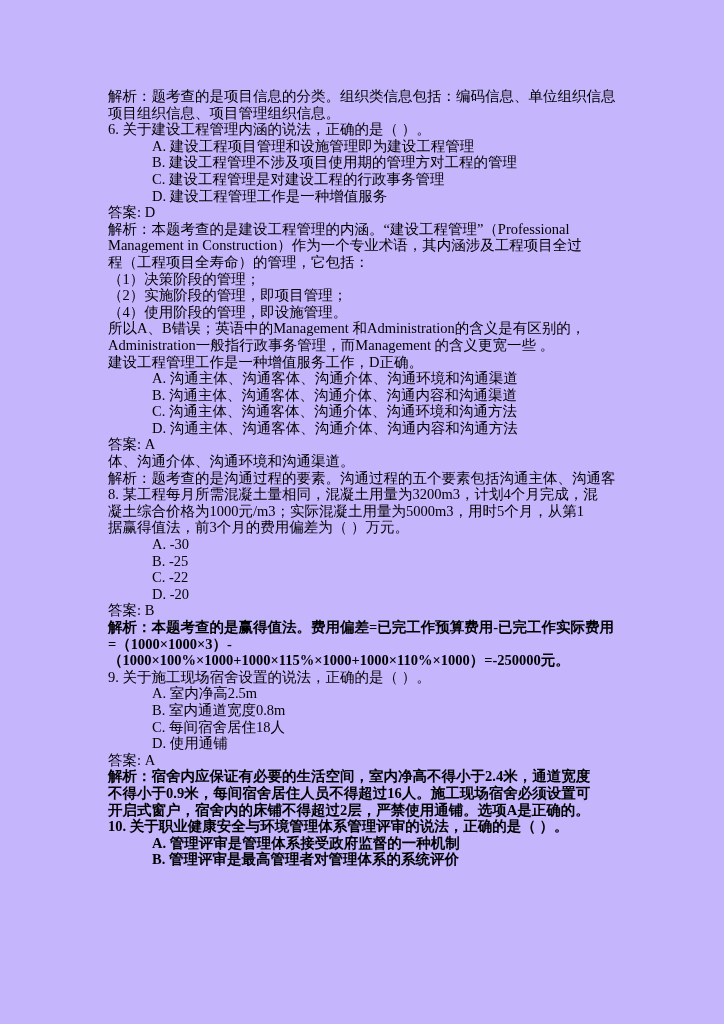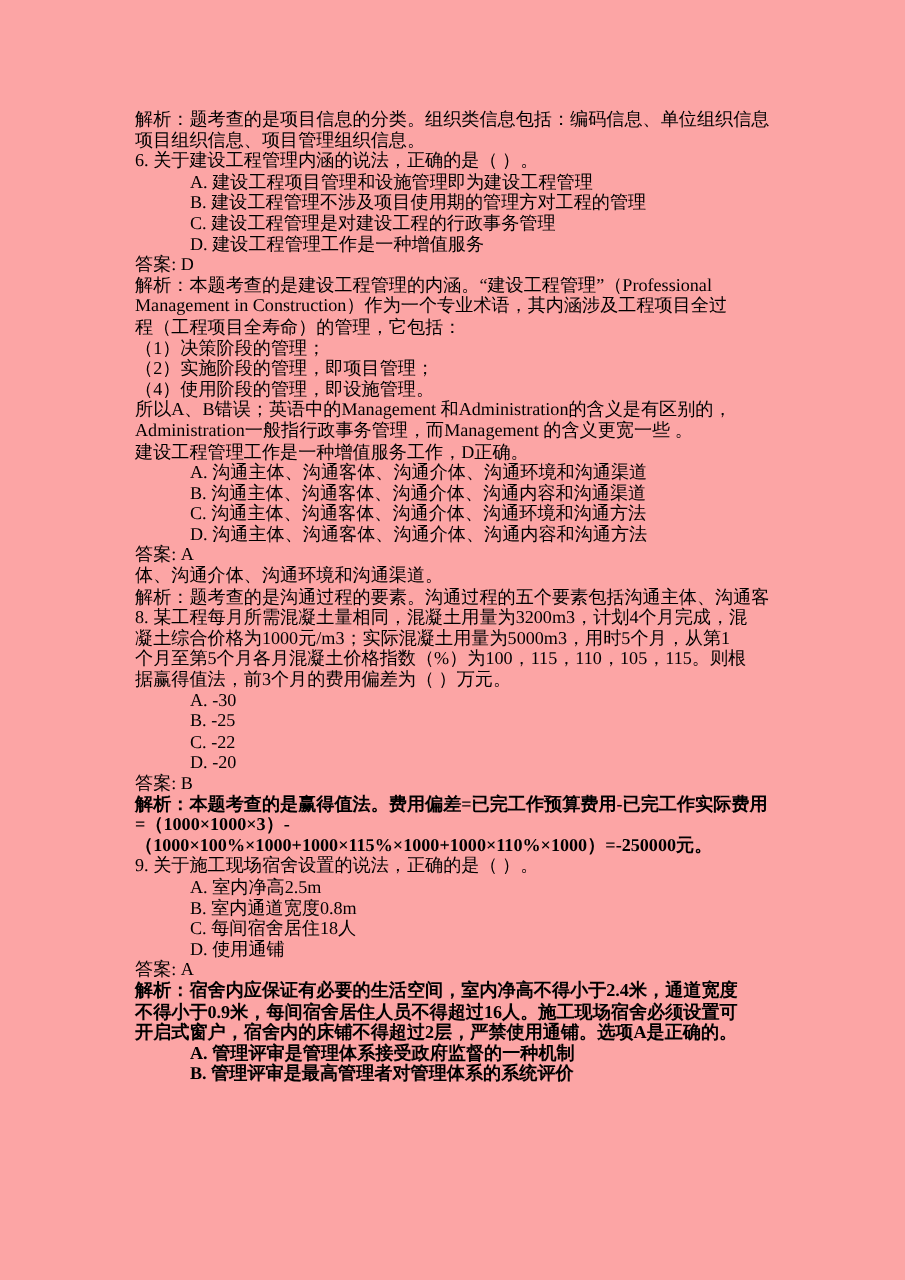--- a/index.html
+++ b/index.html
@@ -4,21 +4,21 @@
 <style>
   html, body {
     margin: 0;
     padding: 0;
     background: #ffffff;
   }
   .page {
     position: relative;
     width: 724px;
     height: 1024px;
-    background: #fca5a5;
+    background: #c4b5fd;
     overflow: hidden;
   }
   .text-block {
     position: absolute;
     left: 108px;
     top: 88px;
     width: 566px;
     font-family: "Liberation Serif", "DejaVu Serif", serif;
     font-size: 14.5px;
     line-height: 16.6px;
@@ -59,35 +59,35 @@
       <div class="line">建设工程管理工作是一种增值服务工作，D正确。</div>
       <div class="line indent">A. 沟通主体、沟通客体、沟通介体、沟通环境和沟通渠道</div>
       <div class="line indent">B. 沟通主体、沟通客体、沟通介体、沟通内容和沟通渠道</div>
       <div class="line indent">C. 沟通主体、沟通客体、沟通介体、沟通环境和沟通方法</div>
       <div class="line indent">D. 沟通主体、沟通客体、沟通介体、沟通内容和沟通方法</div>
       <div class="line">答案: A</div>
       <div class="line">体、沟通介体、沟通环境和沟通渠道。</div>
       <div class="line">解析：题考查的是沟通过程的要素。沟通过程的五个要素包括沟通主体、沟通客</div>
       <div class="line">8. 某工程每月所需混凝土量相同，混凝土用量为3200m3，计划4个月完成，混</div>
       <div class="line">凝土综合价格为1000元/m3；实际混凝土用量为5000m3，用时5个月，从第1</div>
-      <div class="line">个月至第5个月各月混凝土价格指数（%）为100，115，110，105，115。则根</div>
       <div class="line">据赢得值法，前3个月的费用偏差为（ ）万元。</div>
       <div class="line indent">A. -30</div>
       <div class="line indent">B. -25</div>
       <div class="line indent">C. -22</div>
       <div class="line indent">D. -20</div>
       <div class="line">答案: B</div>
       <div class="line bold">解析：本题考查的是赢得值法。费用偏差=已完工作预算费用-已完工作实际费用</div>
       <div class="line bold">=（1000×1000×3）-</div>
       <div class="line bold">（1000×100%×1000+1000×115%×1000+1000×110%×1000）=-250000元。</div>
       <div class="line">9. 关于施工现场宿舍设置的说法，正确的是（ ）。</div>
       <div class="line indent">A. 室内净高2.5m</div>
       <div class="line indent">B. 室内通道宽度0.8m</div>
       <div class="line indent">C. 每间宿舍居住18人</div>
       <div class="line indent">D. 使用通铺</div>
       <div class="line">答案: A</div>
       <div class="line bold">解析：宿舍内应保证有必要的生活空间，室内净高不得小于2.4米，通道宽度</div>
       <div class="line bold">不得小于0.9米，每间宿舍居住人员不得超过16人。施工现场宿舍必须设置可</div>
       <div class="line bold">开启式窗户，宿舍内的床铺不得超过2层，严禁使用通铺。选项A是正确的。</div>
+      <div class="line bold">10. 关于职业健康安全与环境管理体系管理评审的说法，正确的是（ ）。</div>
       <div class="line indent bold">A. 管理评审是管理体系接受政府监督的一种机制</div>
       <div class="line indent bold">B. 管理评审是最高管理者对管理体系的系统评价</div>
     </div>
 </div>
 
 </body></html>

